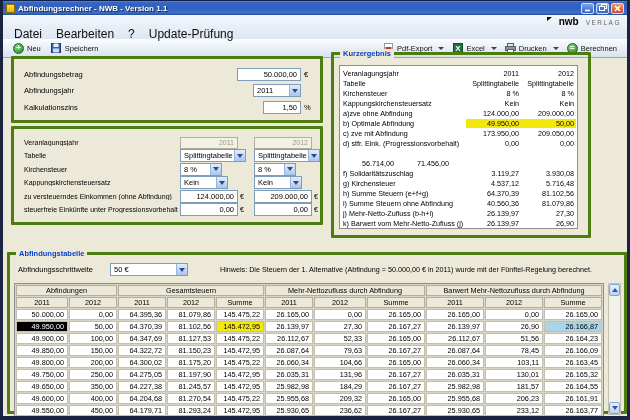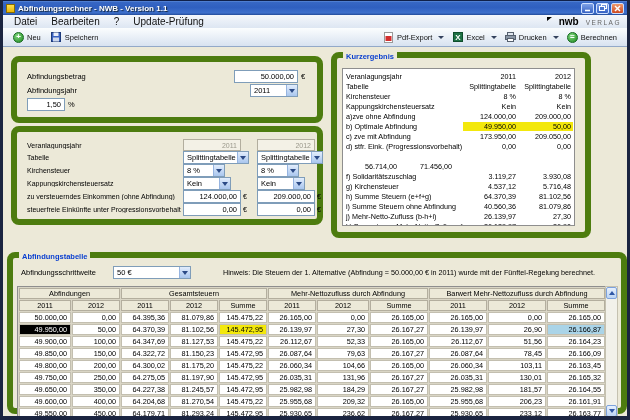--- a/index.html
+++ b/index.html
@@ -14,37 +14,37 @@
     background:linear-gradient(180deg,#5a8ada 0%,#3767c4 10%,#2f5fc0 45%,#3e70cc 85%,#224a98 100%);
     border-top:1px solid #10204a;}
   .app-icon{width:9px;height:9px;background:linear-gradient(#ffe14d,#e8b50a);border:1px solid #8a6d00;margin-right:3px;flex:0 0 auto;}
   .title-text{color:#fff;font-size:8px;font-weight:bold;flex:1;white-space:nowrap;overflow:hidden;text-shadow:1px 1px 1px #123;}
   .tb-btn{width:13px;height:11px;margin-left:2px;border-radius:2px;border:1px solid #cfe0ff;
     display:flex;align-items:center;justify-content:center;flex:0 0 auto;
     background:linear-gradient(#7ea1e6,#3662c4);}
   .tb-btn.close{background:linear-gradient(#ef9a6d,#ce4a22);}
   .tb-btn svg{display:block;}
   
-  .menubar{height:13px;background:linear-gradient(#f4f7fc,#dde6f2);display:flex;align-items:center;padding:4px 4px;font-size:10px;color:#111;}
+  .menubar{height:13px;background:linear-gradient(#f4f7fc,#dde6f2);display:flex;align-items:flex-start;padding:12px 4px;font-size:12px;color:#111;}
   .menu-item{padding:0 7px;cursor:default;}
   .brand{position:absolute;right:6px;top:16px;display:flex;align-items:baseline;gap:7px;z-index:5;}
   .pointer-icon{width:0;height:0;border-top:4px solid #000;border-right:5px solid transparent;transform:translateY(-4px);}
   .brand-name{font-weight:bold;font-size:10px;color:#000;}
   .brand-suffix{font-size:6.5px;color:#666;letter-spacing:1.5px;}
   
   .toolbar{height:19px;background:linear-gradient(#fbfdfe,#d8e2f0);border-bottom:1px solid #93a9c8;
     display:flex;align-items:center;padding:0 5px;font-size:7.5px;color:#111;}
   .tool-btn{display:flex;align-items:center;gap:3px;padding:1px 4px;border:1px solid transparent;border-radius:2px;}
   .tool-btn .ico{width:11px;height:11px;display:flex;align-items:center;justify-content:center;}
   .drop-arr{width:0;height:0;border-left:3px solid transparent;border-right:3px solid transparent;border-top:3px solid #33415c;margin:0 3px 0 1px;}
   .tb-spacer{flex:1;}
   .circle-ico{width:10px;height:10px;border-radius:50%;color:#fff;font-size:8px;font-weight:bold;display:flex;align-items:center;justify-content:center;line-height:1;}
   .green{background:radial-gradient(circle at 35% 30%,#7fd67f,#1f8b1f);border:1px solid #14691f;}
   
-  .frame{position:absolute;border:6px solid #4d7c0f;border-radius:8px;}
+  .frame{position:absolute;border:3px solid #4d7c0f;border-radius:1px;}
   .frame-title{position:absolute;top:-6px;left:6px;background:#ece9d8;padding:0 3px;font-size:7.5px;font-weight:bold;color:#0a3fd0;}
   
   #frame-basic{left:8px;top:56px;width:312px;height:67px;padding:8px 8px 6px 10px;display:flex;flex-direction:column;justify-content:space-between;}
   .p-row{display:flex;align-items:center;height:14px;font-size:7.5px;}
   .p-label{flex:1;}
   .tb-input{border:1px solid #7f9db9;background:#fff;height:13px;display:flex;align-items:center;justify-content:flex-end;padding:0 3px;font-size:7.5px;}
   .unit{width:8px;text-align:left;margin-left:3px;font-size:7.5px;}
   .combo{display:flex;border:1px solid #7f9db9;background:#fff;height:13px;align-items:center;}
   .combo .cb-val{flex:1;font-size:7.5px;padding:0 3px;white-space:nowrap;overflow:hidden;}
   .cb-btn{width:11px;align-self:stretch;background:linear-gradient(#e2edfc,#a9c6ee);border-left:1px solid #96b4e0;display:flex;align-items:center;justify-content:center;}
@@ -191,20 +191,21 @@
       <span class="p-label">Abfindungsjahr</span>
       <span class="combo" id="jahr-box">
         <span class="cb-val">2011</span>
         <span class="cb-btn">
             <span class="arr"></span>
           </span>
       </span>
       <span class="unit"></span>
     </div>
     <div class="p-row">
+      <span class="p-label">Kalkulationszins</span>
       <span class="tb-input" id="zins-box">1,50</span>
       <span class="unit">%</span>
     </div>
   </div>
 
   <div class="frame" id="frame-years">
       <div class="yp-row">
         <span class="yp-label">Veranlagungsjahr</span>
         <span class="yp-cell">
           <span class="dis">2011</span>

